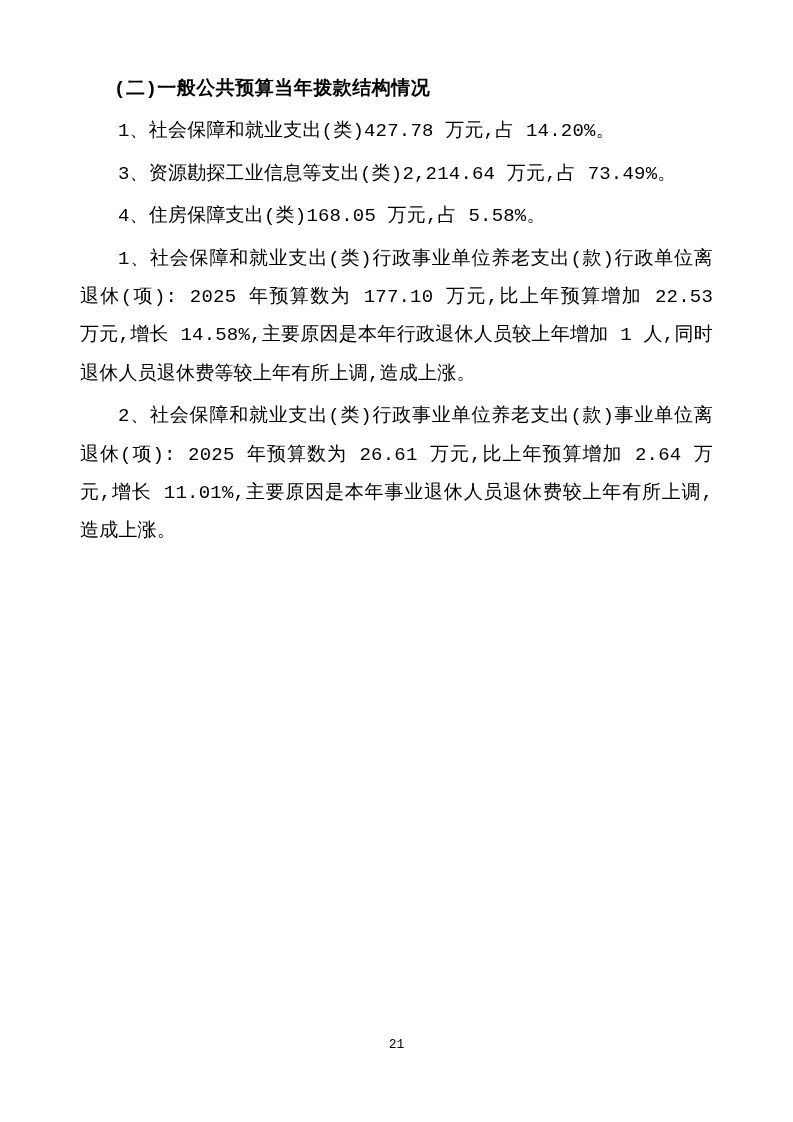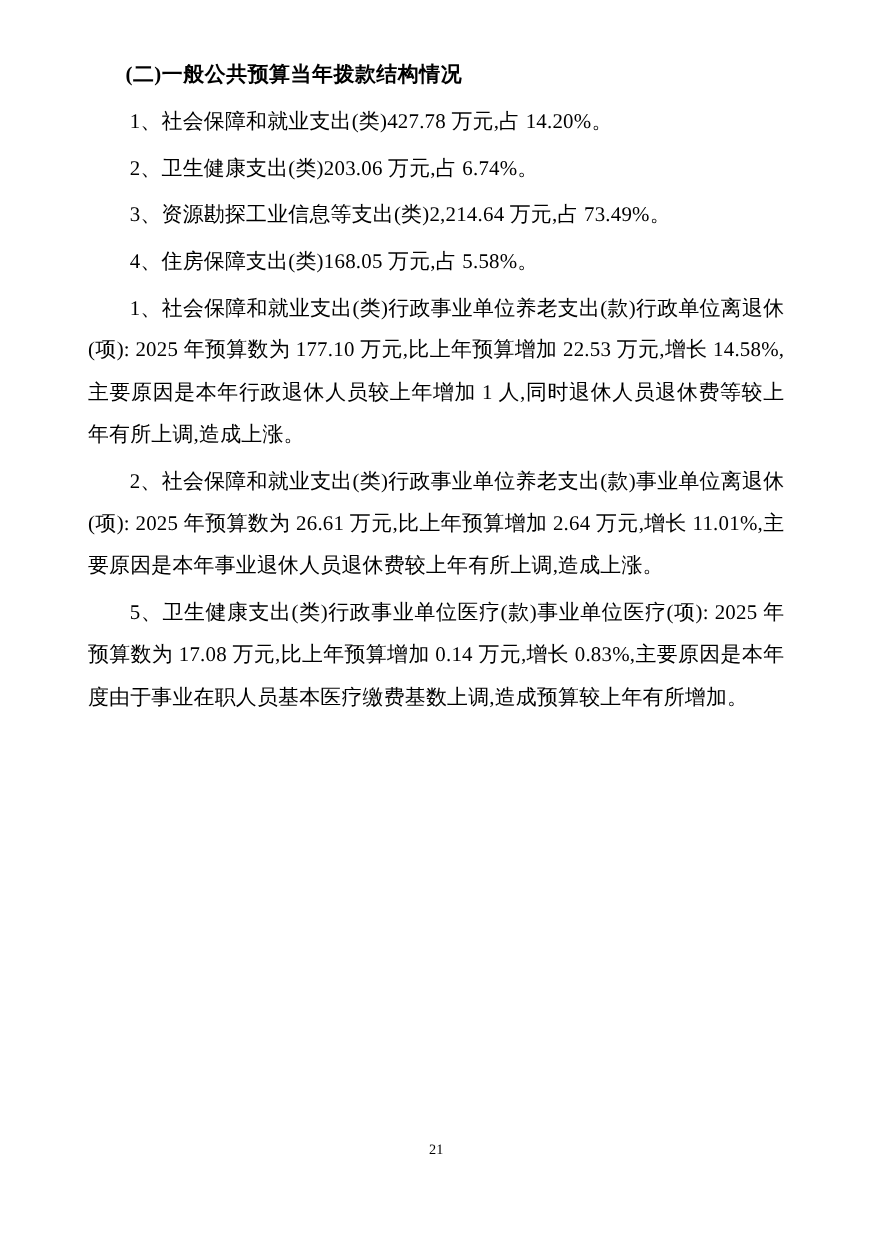--- a/index.html
+++ b/index.html
@@ -7,22 +7,22 @@
     padding: 0;
     background: #ffffff;
   }
   .page {
     position: relative;
     width: 793px;
     height: 1122px;
     margin: 0 auto;
     background: #ffffff;
     box-sizing: border-box;
-    padding: 50px 76px 0 76px;
-    font-family: Liberation Serif, serif;
+    padding: 70px 76px 0 76px;
+    font-family: Liberation Mono, monospace;
     color: #000000;
     font-size: 19px;
     line-height: 38.4px;
     overflow: hidden;
   }
   .doc-heading {
     margin: 0;
     font-size: 19px;
     font-weight: 700;
     text-indent: 2em;
@@ -47,30 +47,28 @@
 </style>
 </head>
 <body>
 
 <div class="page">
 
   <h2 class="doc-heading">(二)一般公共预算当年拨款结构情况</h2>
 
   <p class="doc-para">1、社会保障和就业支出(类)427.78 万元,占 14.20%。</p>
 
-  <p class="doc-para">2、卫生健康支出(类)203.06 万元,占 6.74%。</p>
 
   <p class="doc-para">3、资源勘探工业信息等支出(类)2,214.64 万元,占 73.49%。</p>
 
   <p class="doc-para">4、住房保障支出(类)168.05 万元,占 5.58%。</p>
 
 
   <p class="doc-para">1、社会保障和就业支出(类)行政事业单位养老支出(款)行政单位离退休(项): 2025 年预算数为 177.10 万元,比上年预算增加 22.53 万元,增长 14.58%,主要原因是本年行政退休人员较上年增加 1 人,同时退休人员退休费等较上年有所上调,造成上涨。</p>
 
   <p class="doc-para">2、社会保障和就业支出(类)行政事业单位养老支出(款)事业单位离退休(项): 2025 年预算数为 26.61 万元,比上年预算增加 2.64 万元,增长 11.01%,主要原因是本年事业退休人员退休费较上年有所上调,造成上涨。</p>
 
 
 
-  <p class="doc-para">5、卫生健康支出(类)行政事业单位医疗(款)事业单位医疗(项): 2025 年预算数为 17.08 万元,比上年预算增加 0.14 万元,增长 0.83%,主要原因是本年度由于事业在职人员基本医疗缴费基数上调,造成预算较上年有所增加。</p>
 
   <div class="page-number">21</div>
 
 </div>
 
 </body></html>

